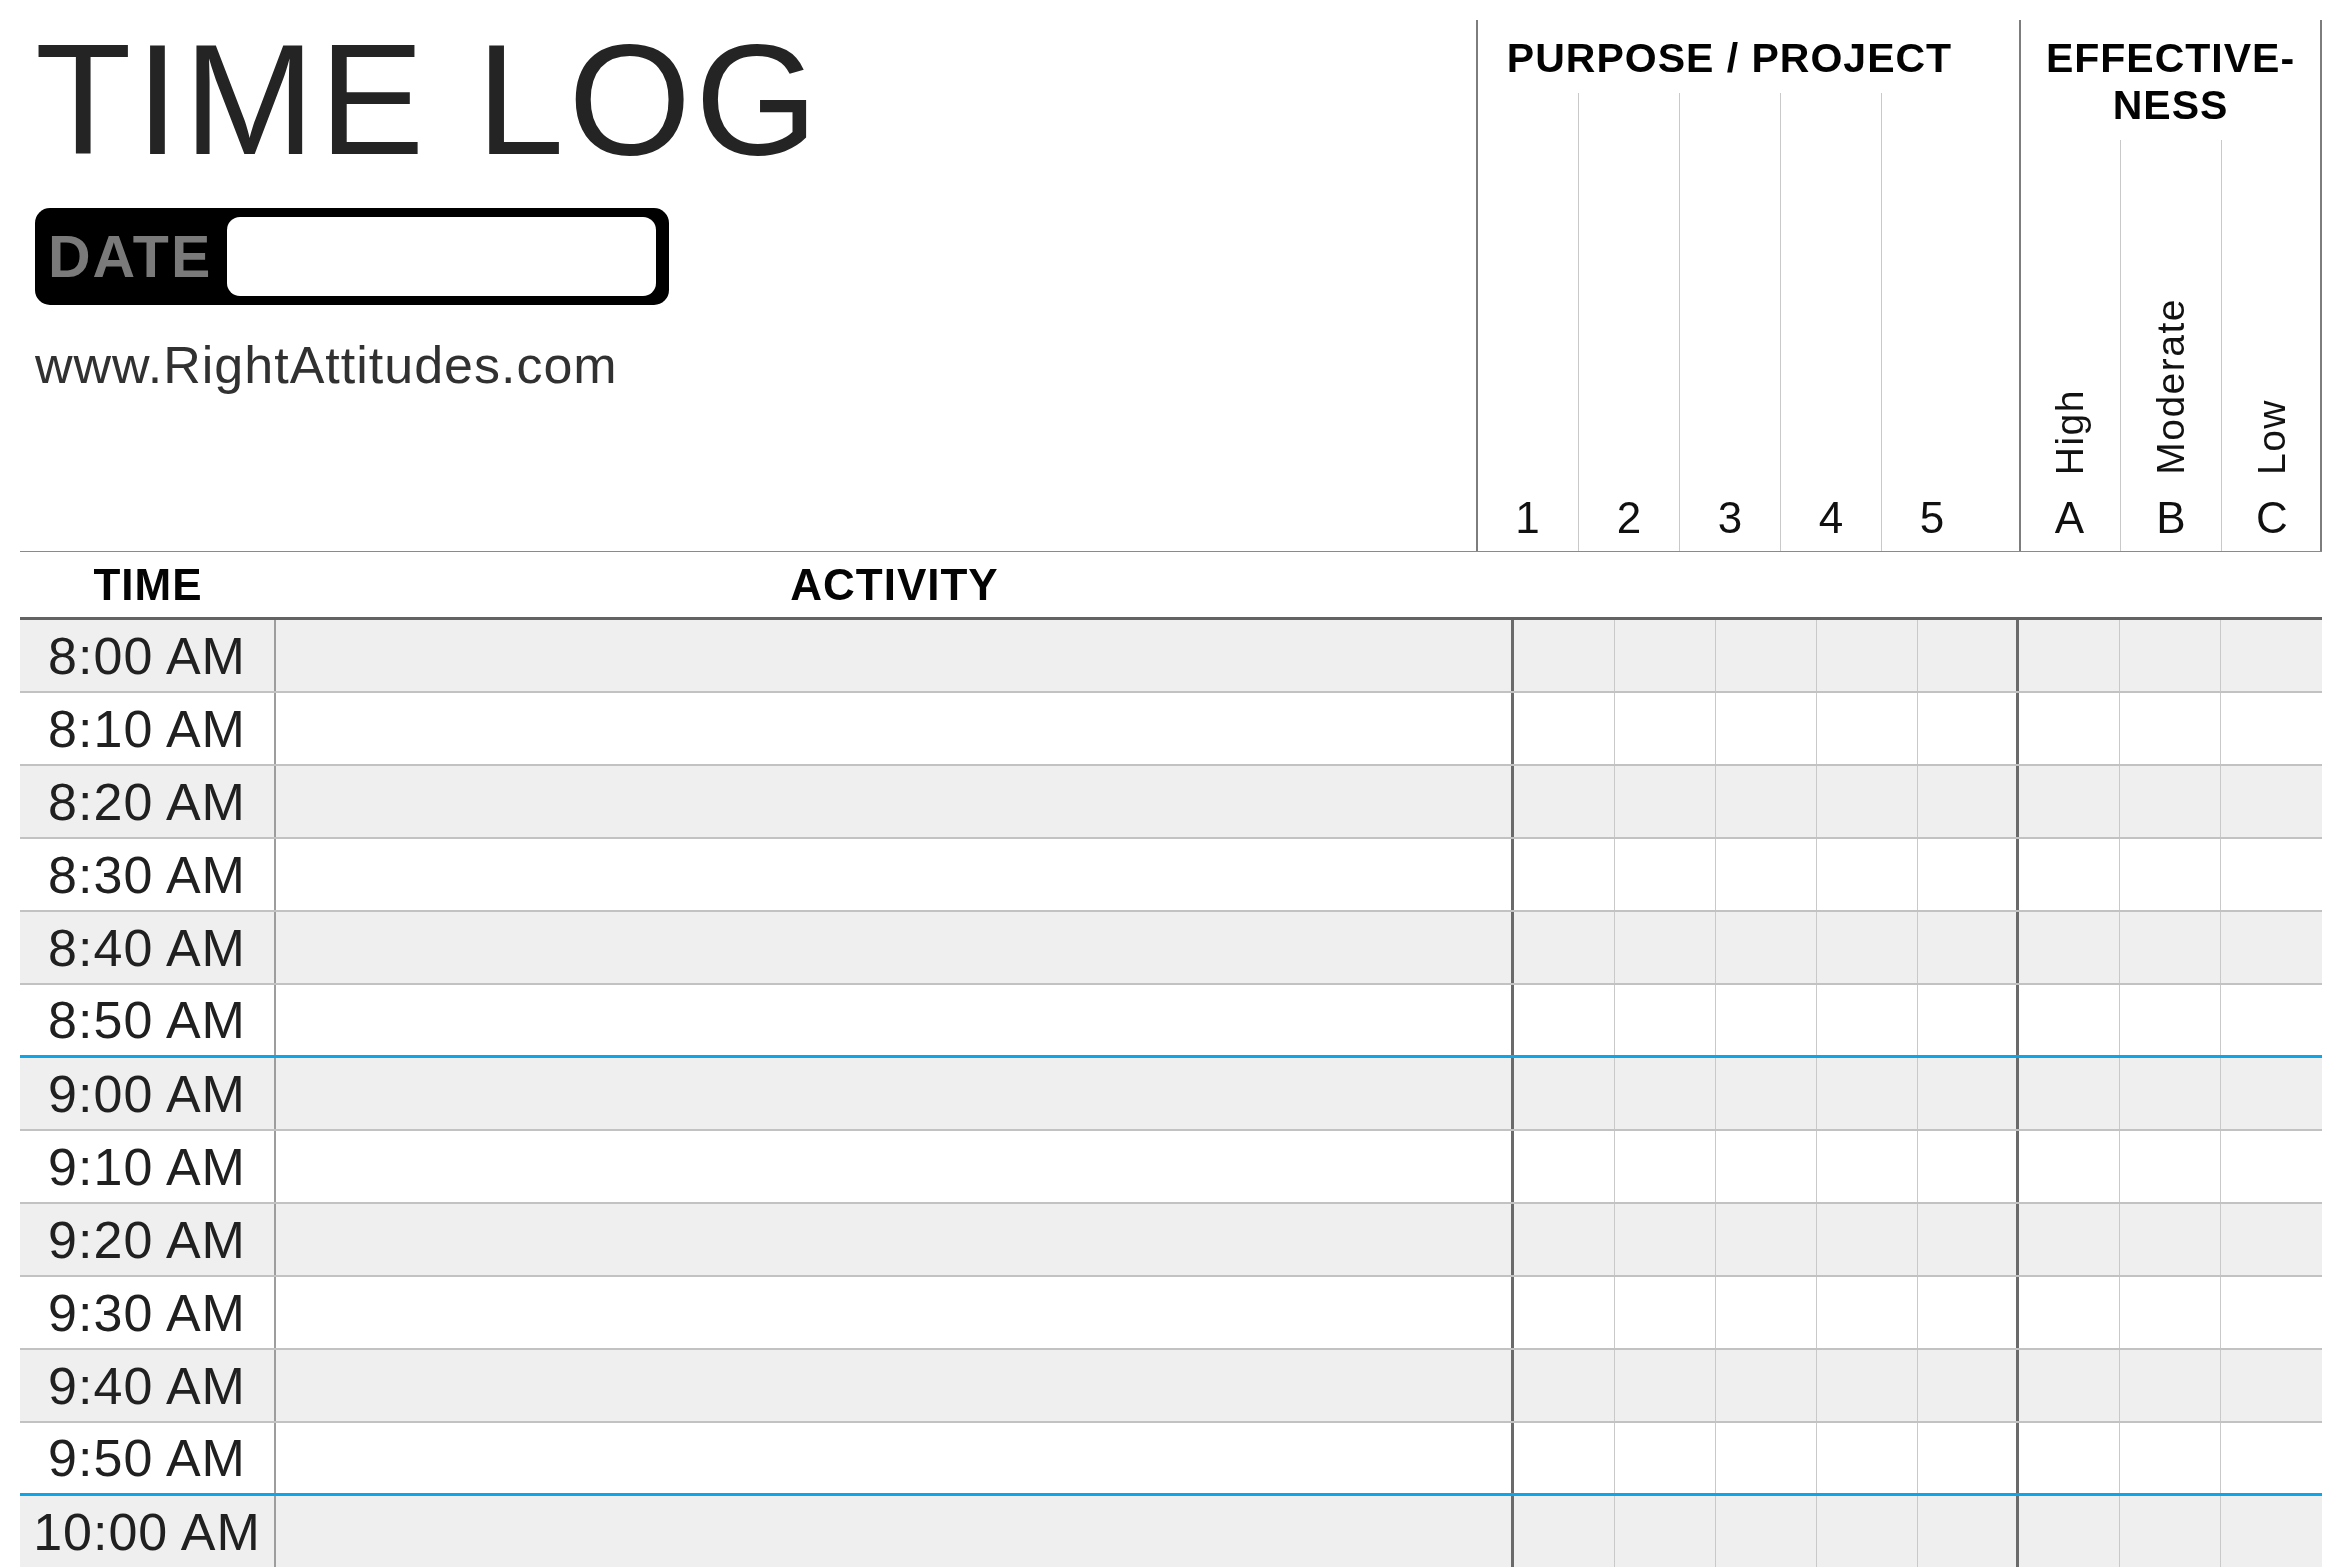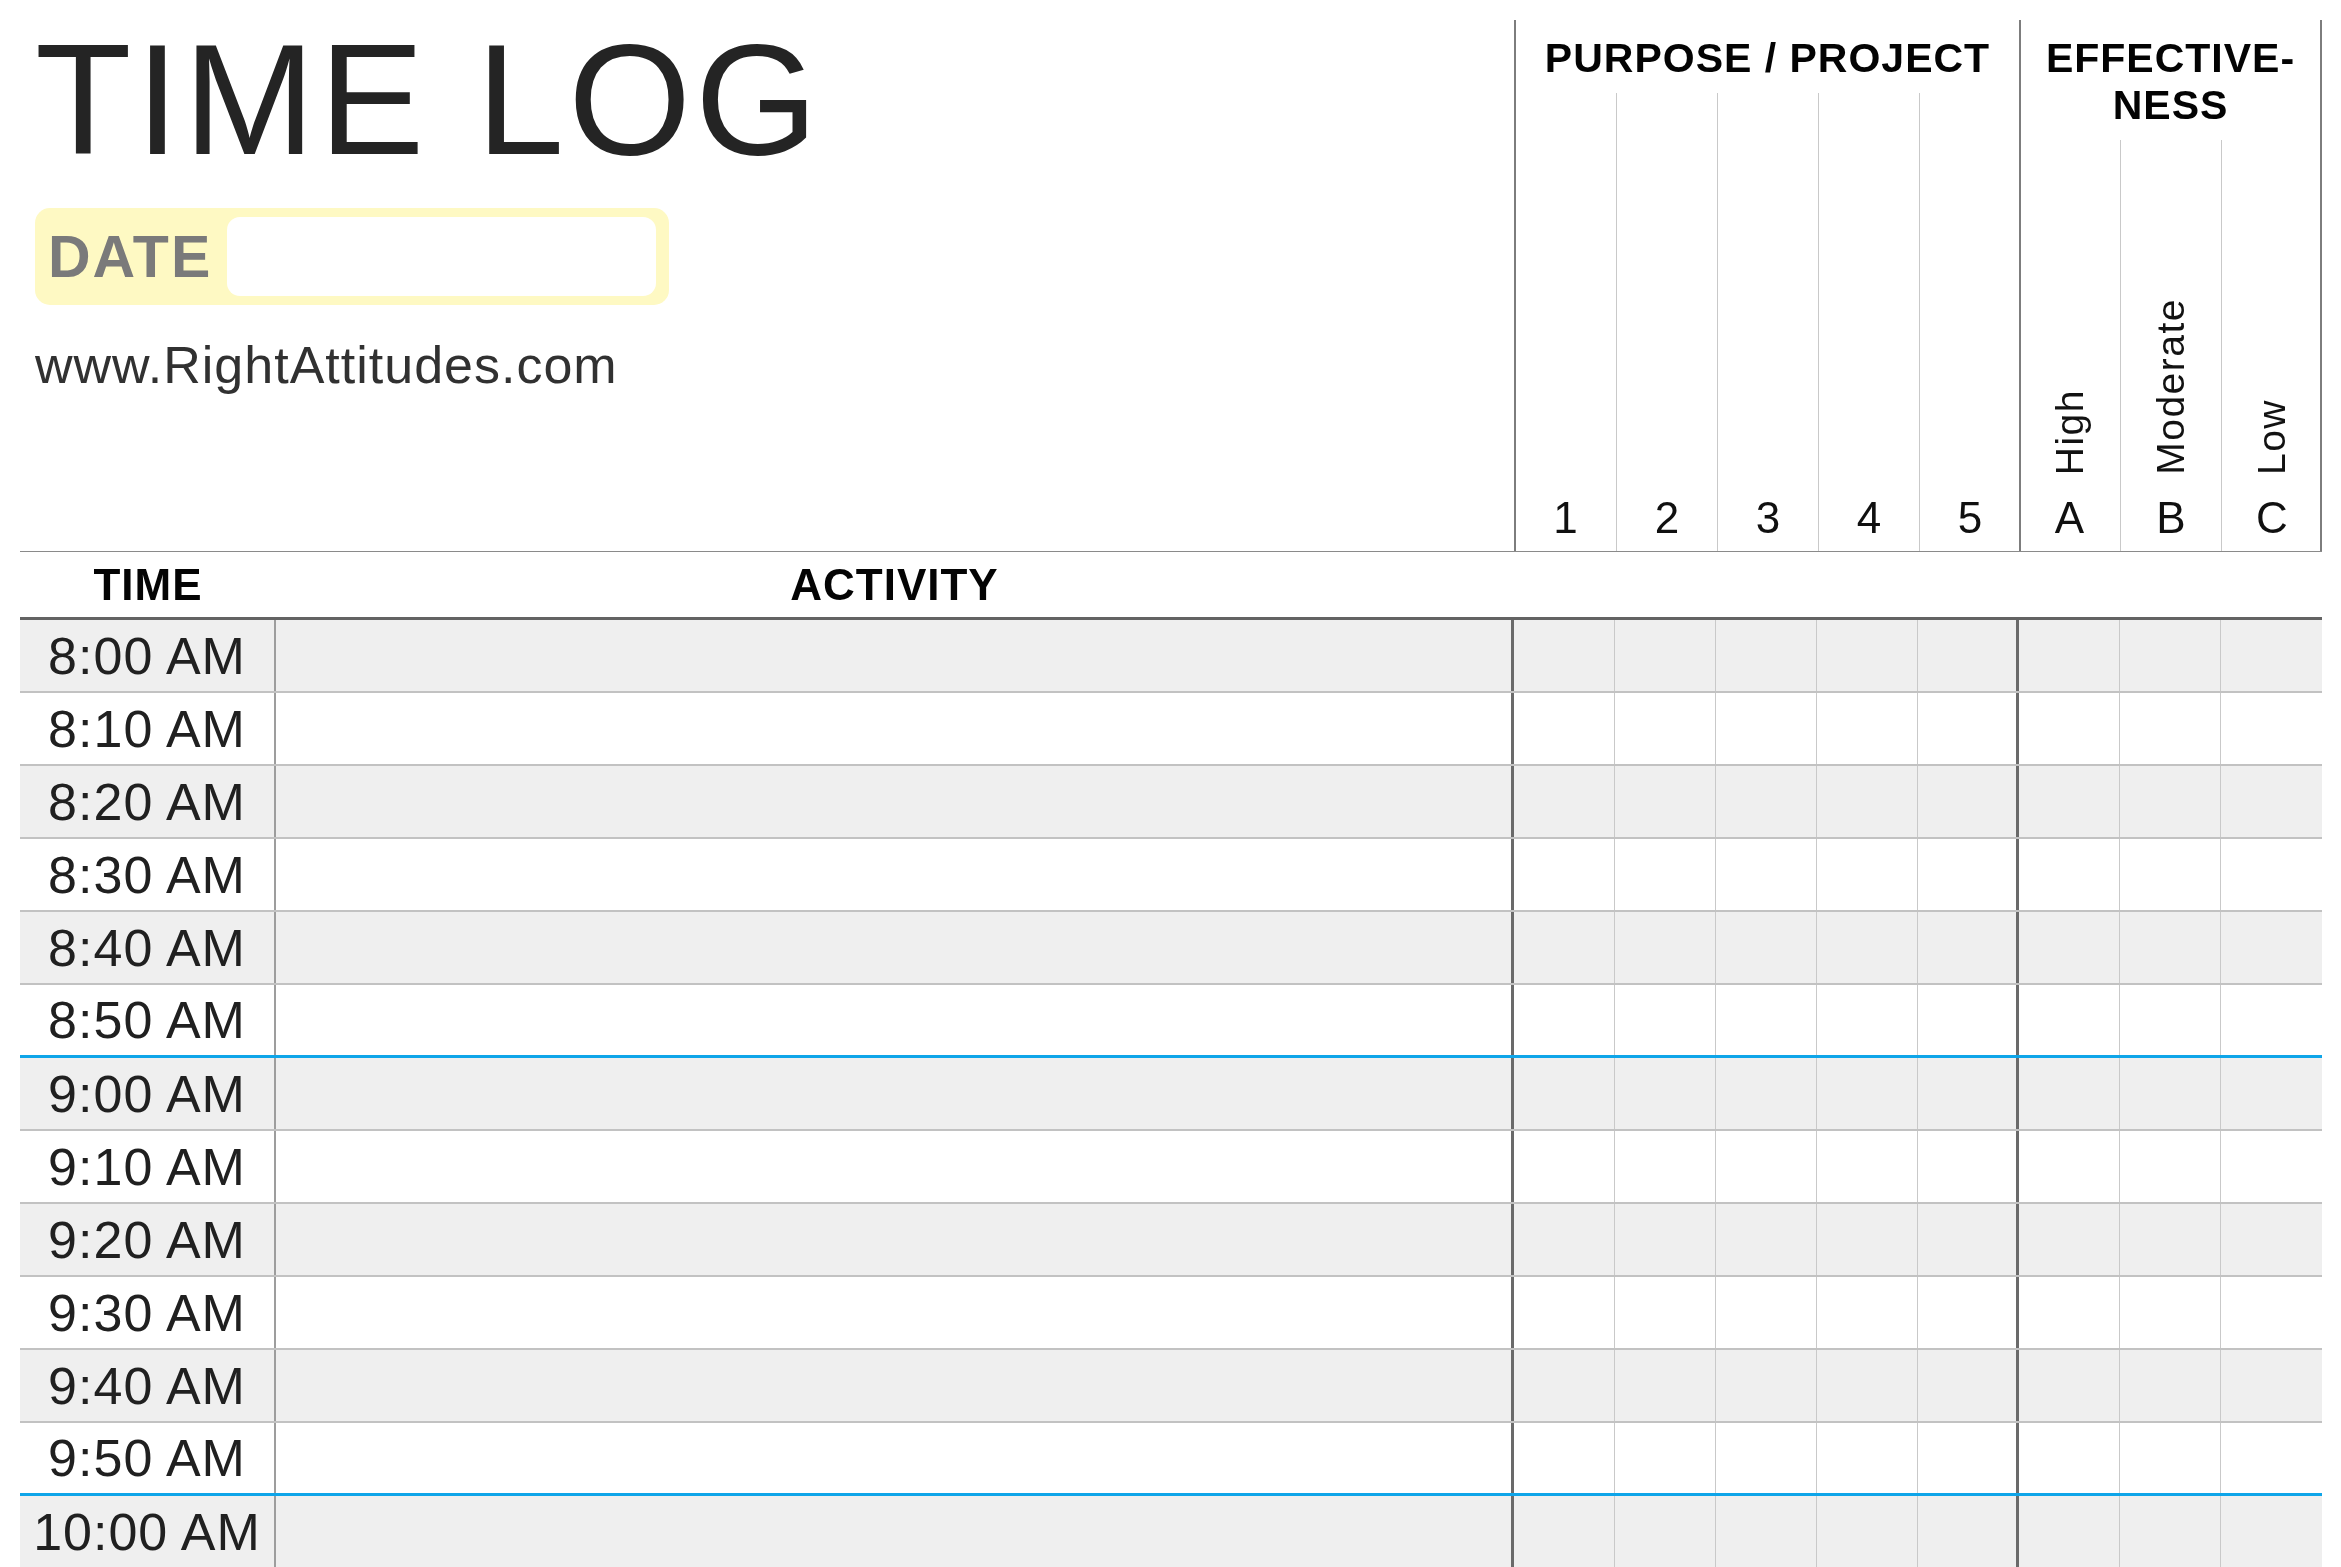--- a/index.html
+++ b/index.html
@@ -27,21 +27,21 @@
   font-weight: 300;
   letter-spacing: 4px;
   color: #242424;
   line-height: 1;
   margin-bottom: 30px;
   font-stretch: condensed;
 }
 .date-bar {
   display: inline-flex;
   align-items: center;
-  background: #fef9c3;
+  background: #000000;
   border-radius: 15px;
   padding: 9px 13px;
   margin-bottom: 15px;
 }
 .date-label {
   font-size: 59px;
   font-weight: 700;
   color: #7a7a7a;
   letter-spacing: 2px;
   margin-right: 15px;
@@ -69,21 +69,21 @@
   height: 532px;
   display: flex;
 }
 .grp {
   display: flex;
   flex-direction: column;
   align-items: center;
   border-left: 2px solid #7d7d7d;
   gap: 11px;
 }
-.grp:last-child { border-right: 2px solid #7d7d7d; }
+.grp:last-child { border-right: 2px solid #7d7d7d; margin-left: 38px; }
 .grp-title {
   font-size: 41px;
   font-weight: 700;
   letter-spacing: 1px;
   text-align: center;
   padding-top: 15px;
   color: #030303;
   line-height: 1.15;
 }
 .grp-sub {

